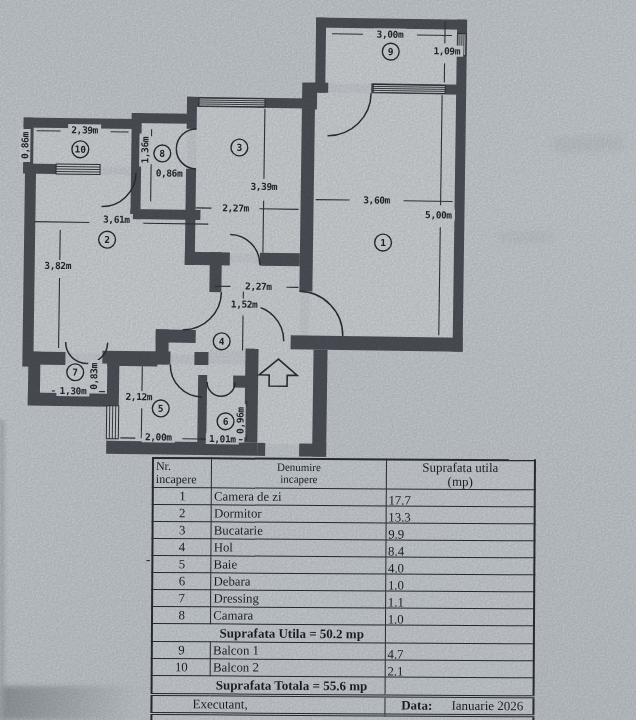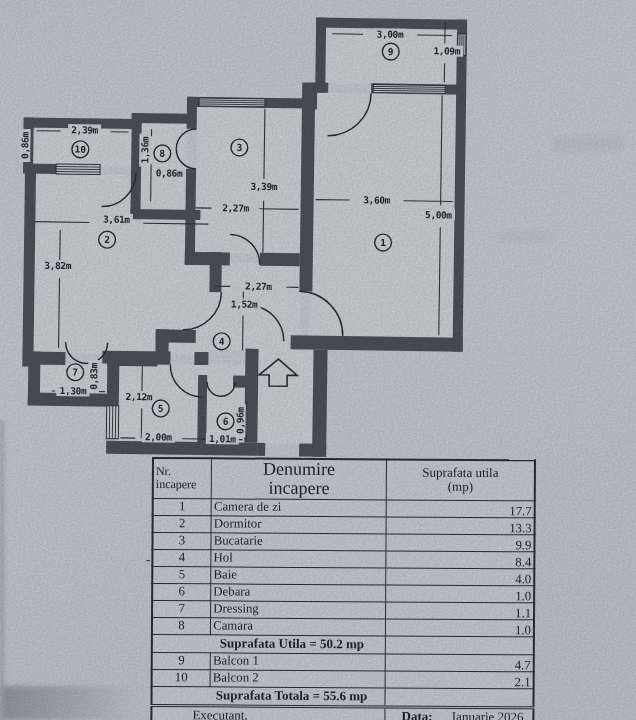--- a/index.html
+++ b/index.html
@@ -15,25 +15,25 @@
   .grain{position:absolute;left:0;top:0;width:636px;height:720px;pointer-events:none;z-index:40;}
   .scan-table{
     position:absolute;left:152px;top:457px;width:384px;z-index:5;
     transform:rotate(0.35deg);transform-origin:0 0;
   }
   table.rooms{border-collapse:collapse;width:100%;color:#1f2328;background:rgba(216,220,225,0.45);}
   table.rooms th, table.rooms td{border:1.4px solid #2c3036;padding:0 2px;font-weight:normal;}
   table.rooms{border:2.2px solid #2c3036;}
   th div{line-height:1.08;}
   .th-nr{width:54px;text-align:left;font-size:12px;padding-left:2px;height:28px;}
-  .th-den{width:176px;text-align:center;font-size:18px;}
+  .th-den{width:176px;text-align:center;font-size:11px;}
   .th-sup{width:148px;font-size:13px;}
   td.c-nr{text-align:center;font-size:12.8px;height:16px;}
   td.c-name{text-align:left;padding-left:14px;font-size:12.8px;}
-  td.c-area{text-align:right;font-size:12.8px;}
+  td.c-area{text-align:left;font-size:12.8px;}
   td.c-area span{position:relative;top:3px;display:inline-block;}
   tr[data-name="summary-row"] td{font-weight:600;font-size:13px;height:17px;}
   tr[data-name="summary-row"] .merged-text{display:block;text-align:center;padding-left:46px;}
   tr.exec-row td{border-top:3px double #2c3036;height:16px;font-size:13px;}
   tr.exec-row .exec-cell{padding-left:40px;}
   tr.exec-row .date-cell{padding-left:16px;}
   tr.exec-row .date-cell .dl{font-weight:600;margin-right:16px;}
   tr.company-row td{border-top:3px double #2c3036;height:26px;text-align:center;
     font-weight:600;font-size:13.5px;letter-spacing:0.6px;vertical-align:top;padding-top:2px;}
   .stray-dash{position:absolute;left:146px;top:552px;font:600 13px "Liberation Serif",serif;color:#2c3036;z-index:6;}

